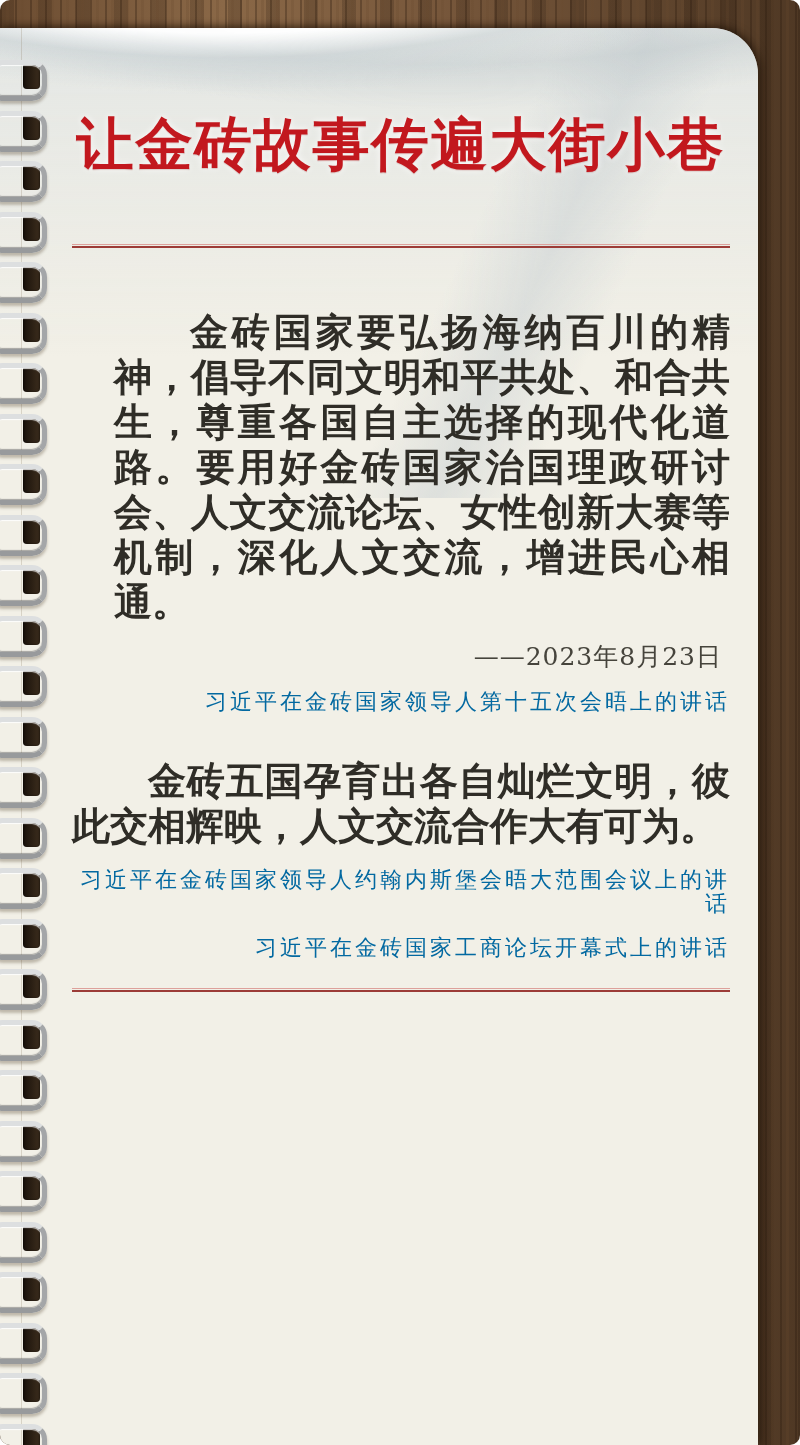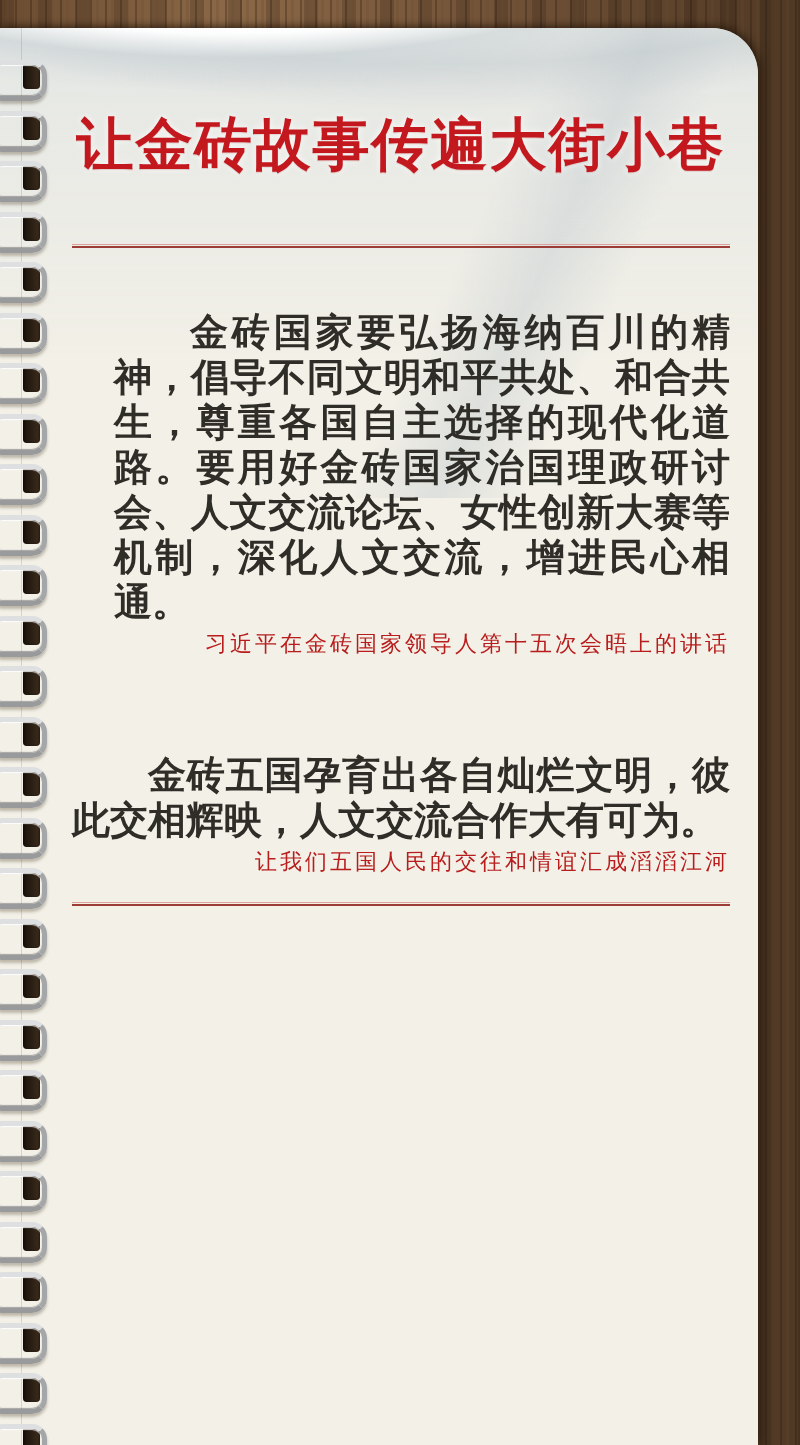--- a/index.html
+++ b/index.html
@@ -4,20 +4,21 @@
 <style>
   html,body{margin:0;padding:0;}
   body{width:800px;height:1445px;overflow:hidden;font-family:"DejaVu Serif","Liberation Serif",serif;}
 
   .scene{position:relative;width:800px;height:1445px;overflow:hidden;
     background-color:#7b5a3d;
     background-image:
       repeating-linear-gradient(90deg, rgba(40,24,12,.30) 0 2px, rgba(0,0,0,0) 2px 6px, rgba(105,74,46,.25) 6px 9px, rgba(0,0,0,0) 9px 15px),
       repeating-linear-gradient(90deg, rgba(25,14,6,.18) 0 14px, rgba(0,0,0,0) 14px 38px),
       linear-gradient(90deg,#6b4c31,#8a6847 28%,#77573b 55%,#5d432c 85%,#4f3824);
+    border-radius: 10px;
   }
 
   .paper{position:absolute;left:0;top:28px;width:758px;height:1417px;
     background:#f2f0e7;border-radius:0 46px 0 0;
     box-shadow:3px 0 10px rgba(25,14,5,.55), 0 -2px 6px rgba(25,14,5,.35);}
 
   .sheen{position:absolute;left:0;top:0;right:0;height:470px;border-radius:0 46px 0 0;overflow:hidden;pointer-events:none;
     background:
       radial-gradient(1250px 620px at 30% -330px, rgba(255,255,255,.95) 54%, rgba(203,211,214,.55) 58%, rgba(255,255,255,0) 64%),
       radial-gradient(1500px 760px at 58% -420px, rgba(255,255,255,0) 56%, rgba(184,194,198,.40) 60%, rgba(255,255,255,0) 66%),
@@ -41,48 +42,50 @@
   .page-title{margin-top:84px;text-align:center;font-size:57px;line-height:64px;font-weight:900;
     color:#c2181e;letter-spacing:2px;text-shadow:0 0 7px rgba(255,255,255,.85), 0 1px 1px rgba(120,10,10,.25);}
 
   .red-divider{margin-top:68px;height:5px;
     background:linear-gradient(180deg,#dda19b 0 1px, rgba(0,0,0,0) 1px 2px, #9c3c37 2px 4px, rgba(0,0,0,0) 4px 5px);}
   .red-divider.bottom{margin-top:28px;}
 
   .quote-text{font-size:38px;line-height:45px;font-weight:700;color:#2f2d27;
     text-align:justify;text-justify:inter-ideograph;text-indent:2em;letter-spacing:0;}
   .q1{margin-top:60px;margin-left:42px;}
-  .q2{margin-top:96px;}
+  .q2{margin-top:44px;}
   .q3{margin-top:78px;}
 
   .attr-date{margin-top:20px;text-align:right;font-size:25px;line-height:26px;color:#46443c;padding-right:8px;letter-spacing:1px;}
-  .attr-source{margin-top:8px;text-align:right;font-size:22px;line-height:24px;color:#b91c1c;letter-spacing:3px;}
+  .attr-source{margin-top:20px;text-align:right;font-size:22px;line-height:24px;color:#0369a1;letter-spacing:3px;}
 
   .footer{margin-top:16px;height:104px;display:flex;justify-content:space-between;align-items:flex-start;padding-left:14px;margin-right:-14px;}
 </style>
 </head>
 <body>
 
 <div class="scene">
   <div class="paper">
     <div class="sheen"></div>
     <div class="margin-line"></div>
 
     <div class="content">
 
       <div class="page-title">让金砖故事传遍大街小巷</div>
 
       <div class="red-divider"></div>
 
       <div class="quote-text q1">金砖国家要弘扬海纳百川的精神，倡导不同文明和平共处、和合共生，尊重各国自主选择的现代化道路。要用好金砖国家治国理政研讨会、人文交流论坛、女性创新大赛等机制，深化人文交流，增进民心相通。</div>
+      <div class="attr-date">——2023年8月23日</div>
       <div class="attr-source">习近平在金砖国家领导人第十五次会晤上的讲话</div>
 
       <div class="quote-text q2">金砖五国孕育出各自灿烂文明，彼此交相辉映，人文交流合作大有可为。</div>
-
-      <div class="attr-source">让我们五国人民的交往和情谊汇成滔滔江河</div>
+      <div class="attr-source">习近平在金砖国家领导人约翰内斯堡会晤大范围会议上的讲话</div>
+
+      <div class="attr-source">习近平在金砖国家工商论坛开幕式上的讲话</div>
 
       <div class="red-divider bottom"></div>
 
       <div class="footer">
         
 
         
       </div>
 
     </div>

